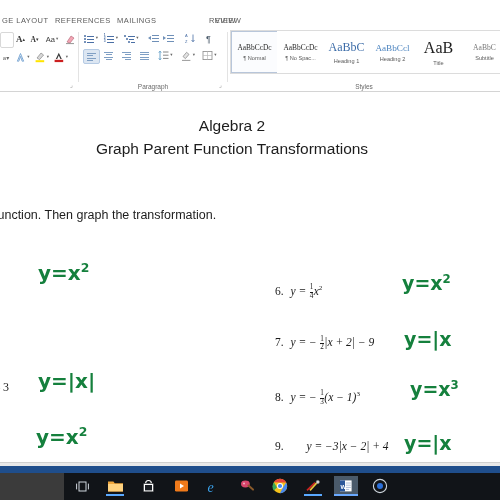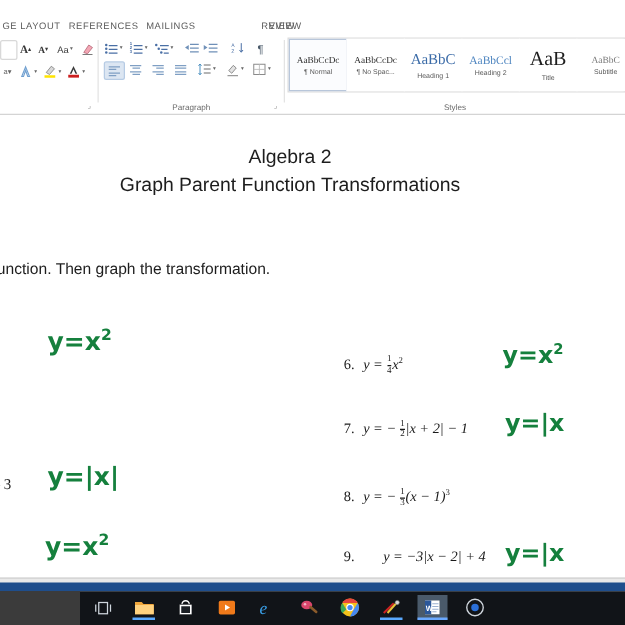--- a/index.html
+++ b/index.html
@@ -410,31 +410,34 @@
     <div class="ink" style="left:402px; top:180px; font-size:19px;">
       <span>y=x</span><sup>2</sup>
     </div>
 
     <div class="prob" style="left:275px; top:244px;">
       <span class="num">7.</span>
       <span class="var" style="margin-left:4px;">y = −</span>
       <span class="frac">
         <span class="numr">1</span>
         <span class="den">2</span>
-      </span><span class="var">|x + 2| − 1</span>
+      </span><span class="var">|x + 2| − 9</span>
     </div>
     <div class="ink" style="left:404px; top:236px; font-size:19px;">y=|x</div>
 
     <div class="prob" style="left:275px; top:298px;">
       <span class="num">8.</span>
       <span class="var" style="margin-left:4px;">y = −</span>
       <span class="frac">
         <span class="numr">1</span>
         <span class="den">3</span>
       </span><span class="var">(x − 1)</span><sup class="pw">3</sup>
+    </div>
+    <div class="ink" style="left:410px; top:286px; font-size:19px;">
+      <span>y=x</span><sup>3</sup>
     </div>
 
     <div class="prob" style="left:275px; top:348px;">
       <span class="num">9.</span>
       <span class="var" style="margin-left:20px;">y = −3|x − 2| + 4</span>
     </div>
     <div class="ink" style="left:404px; top:340px; font-size:19px;">y=|x</div>
   </div>
 
   <div class="statusbar"></div>

